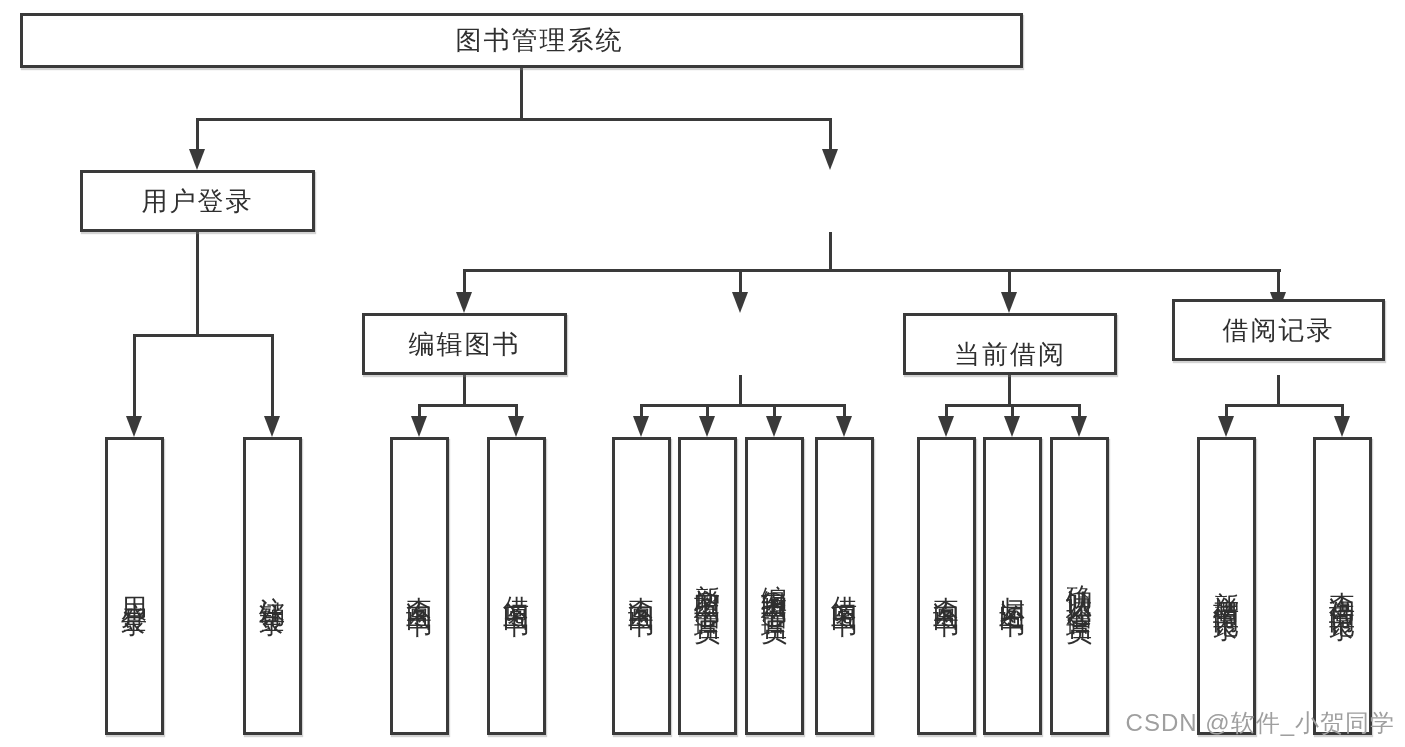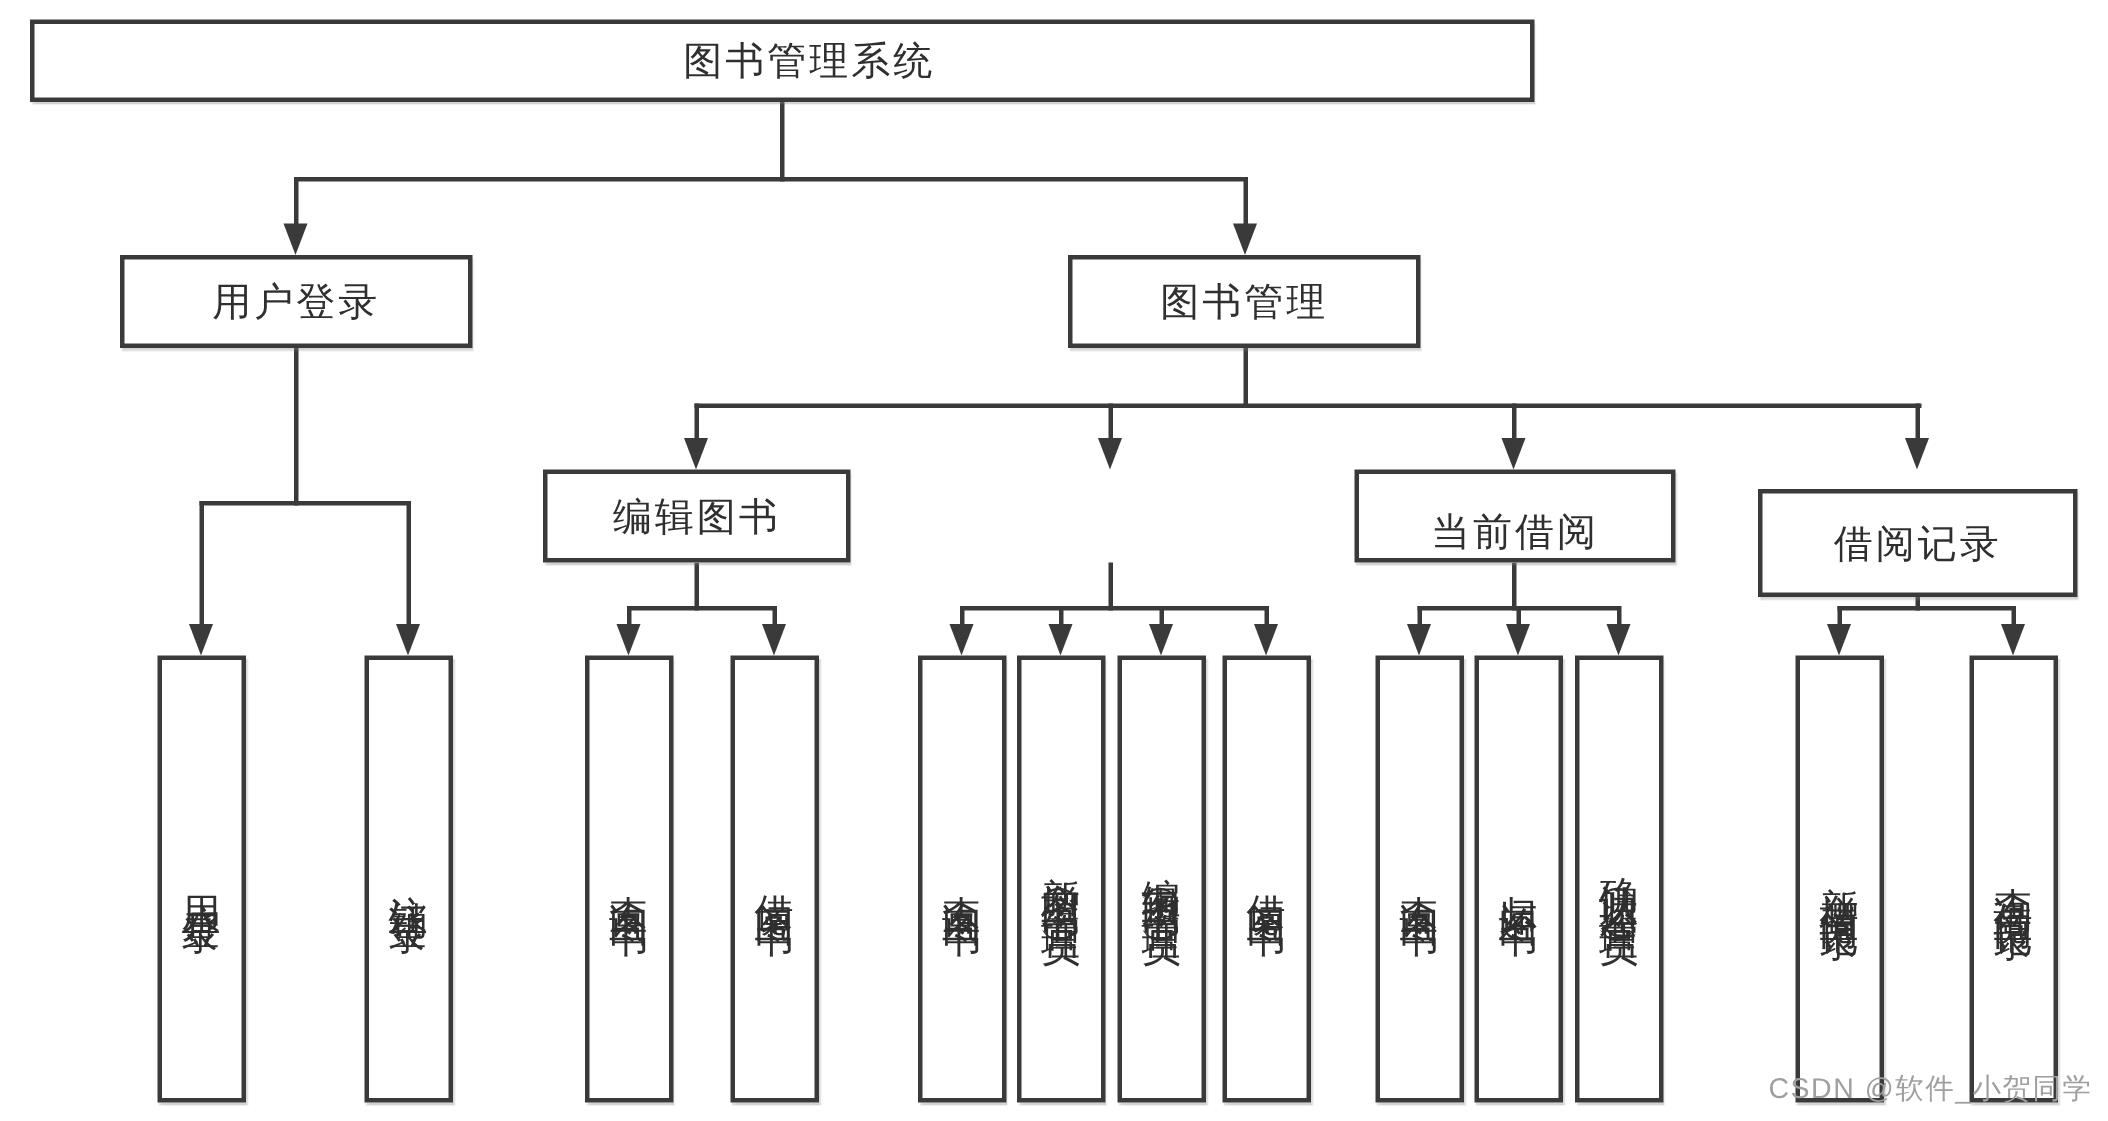--- a/index.html
+++ b/index.html
@@ -44,49 +44,46 @@
   .hl{position:absolute;height:3px;background:#3a3a3a;z-index:1;}
   .arrow{
     position:absolute;width:0;height:0;z-index:1;
     border-left:8px solid transparent;
     border-right:8px solid transparent;
     border-top:21px solid #3a3a3a;
   }
   .watermark{
     position:absolute;
     right:10px;bottom:8px;
-    font-size:19px;
+    font-size:24px;
     color:#9f9f9f;
     letter-spacing:1px;
     z-index:5;
   }
 </style>
 </head>
 <body>
 
 <div class="canvas">
 
   <div class="box" style="left:20px;top:13px;width:1003px;height:55px;padding-left:36px;">
     <span>图书管理系统</span>
   </div>
 
   <div class="box" style="left:80px;top:170px;width:235px;height:62px;">
     <span>用户登录</span>
   </div>
-  <div class="box" style="left:712px;top:170px;width:235px;height:62px;">
-    <span>图书管理</span>
-  </div>
 
   <div class="box" style="left:362px;top:313px;width:205px;height:62px;">
     <span>编辑图书</span>
   </div>
   <div class="box" style="left:903px;top:313px;width:214px;height:62px;align-items:flex-end;">
     <span>当前借阅</span>
   </div>
-  <div class="box" style="left:1172px;top:326px;width:213px;height:72px;">
+  <div class="box" style="left:1172px;top:299px;width:213px;height:62px;">
     <span>借阅记录</span>
   </div>
 
   <div class="leaf" style="left:105px;">
     <span class="vtext">用户登录</span>
   </div>
   <div class="leaf" style="left:243px;">
     <span class="vtext">注销登录</span>
   </div>
 

